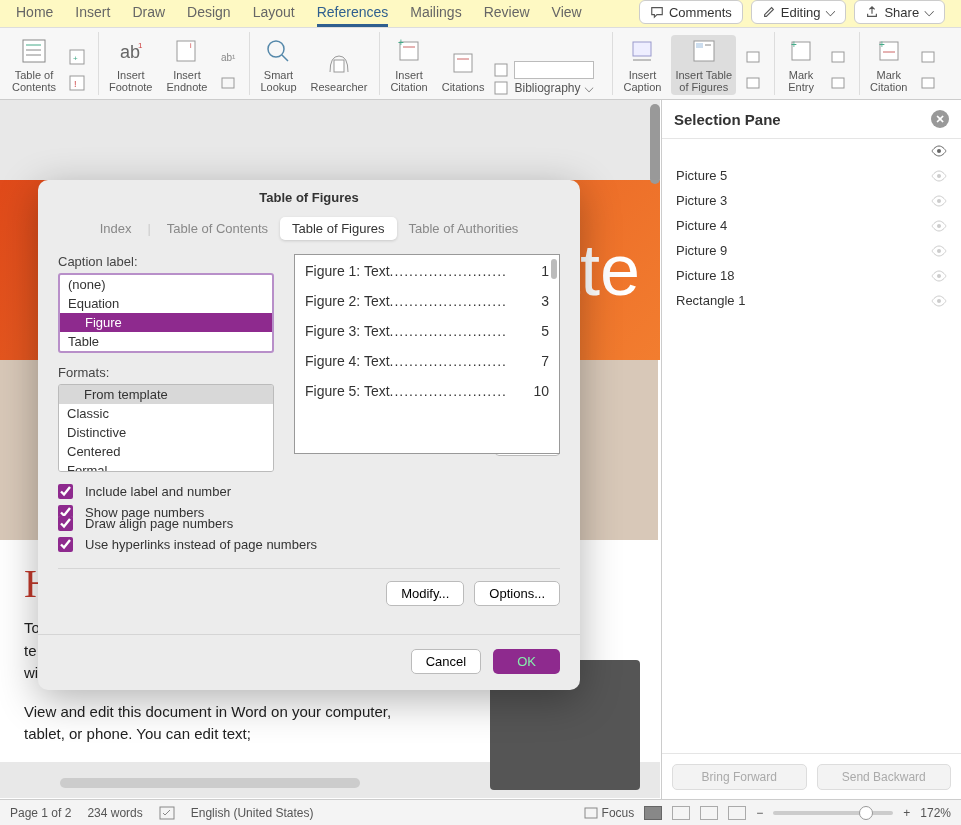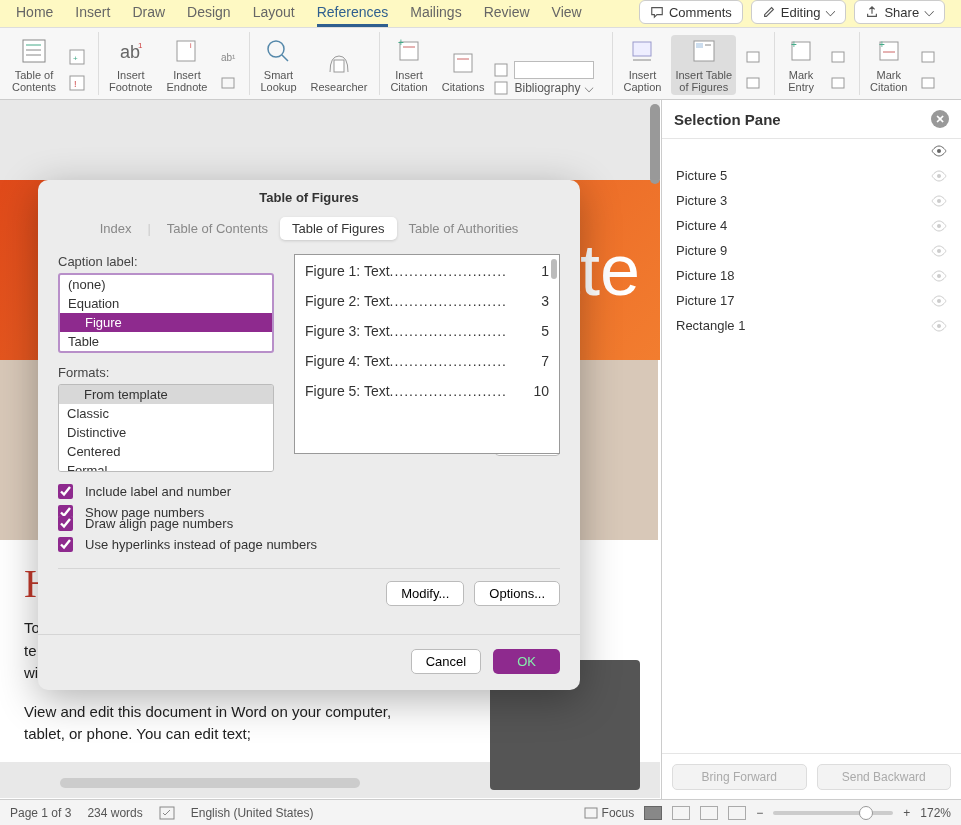--- a/index.html
+++ b/index.html
@@ -499,46 +499,37 @@
       <div class="sel-item">
         <span>Picture 18</span>
         <span class="eye">
           <svg class="eye-ico" viewBox="0 0 16 12">
             <path d="M8 1C4 1 1 6 1 6s3 5 7 5 7-5 7-5-3-5-7-5z" fill="none" stroke="#ccc"></path>
             <circle cx="8" cy="6" r="2" fill="#ccc"></circle>
           </svg>
         </span>
       </div>
       <div class="sel-item">
-        <span>Picture 17</span>
-        <span class="eye">
-          <svg class="eye-ico" viewBox="0 0 16 12">
-            <path d="M8 1C4 1 1 6 1 6s3 5 7 5 7-5 7-5-3-5-7-5z" fill="none" stroke="#ccc"></path>
-            <circle cx="8" cy="6" r="2" fill="#ccc"></circle>
-          </svg>
-        </span>
-      </div>
-      <div class="sel-item">
         <span>Rectangle 1</span>
         <span class="eye">
           <svg class="eye-ico" viewBox="0 0 16 12">
             <path d="M8 1C4 1 1 6 1 6s3 5 7 5 7-5 7-5-3-5-7-5z" fill="none" stroke="#ccc"></path>
             <circle cx="8" cy="6" r="2" fill="#ccc"></circle>
           </svg>
         </span>
       </div>
     </div>
   <div class="selpane-ftr">
     <button>Bring Forward</button>
     <button>Send Backward</button>
   </div>
 </div>
 
 <div class="status">
-  <span>Page 1 of 3</span>
+  <span>Page 1 of 2</span>
   <span>234 words</span>
   <span>
       <svg width="16" height="14">
         <rect x="1" y="1" width="14" height="12" fill="none" stroke="#888"></rect>
         <path d="M4 7l2 2 5-5" fill="none" stroke="#888"></path>
       </svg>
     </span>
   <span>English (United States)</span>
   <div class="right">
     <span style="display:flex;align-items:center;gap:4px">

